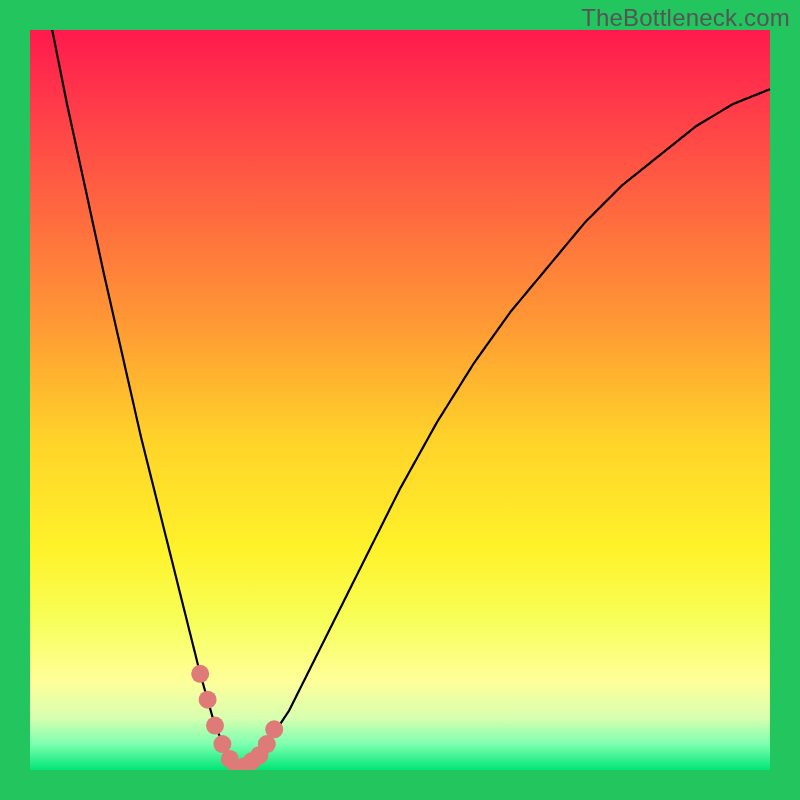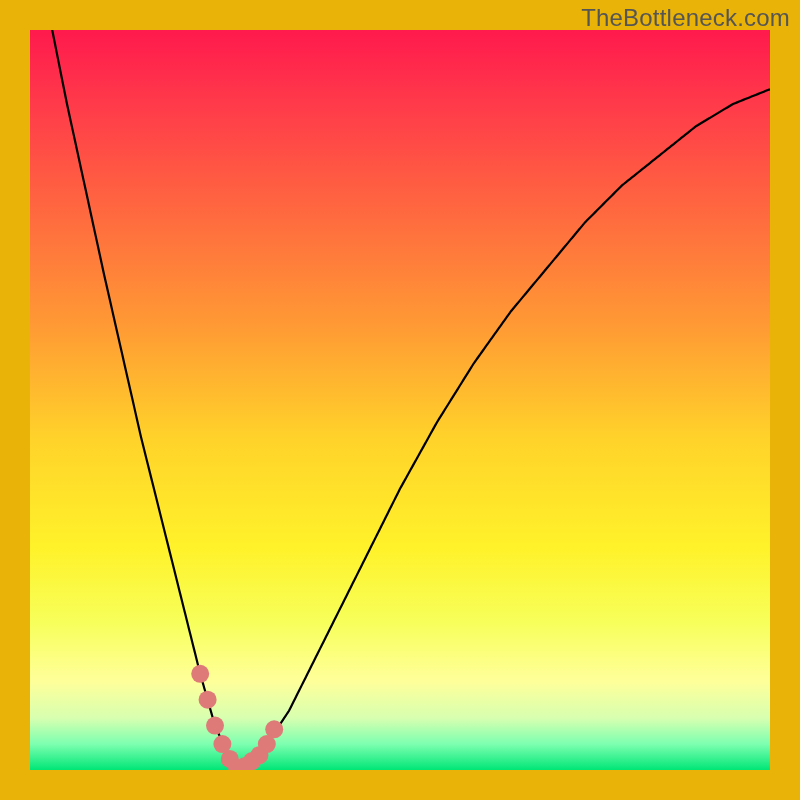--- a/index.html
+++ b/index.html
@@ -8,21 +8,21 @@
     width: 800px;
     height: 800px;
     overflow: hidden;
     background: #000;
     font-family: Arial, Helvetica, sans-serif;
   }
   .frame {
     position: relative;
     width: 800px;
     height: 800px;
-    background: #eab308;
+    background: #22c55e;
   }
   .watermark {
     position: absolute;
     top: 4px;
     right: 10px;
     color: #555;
     font-size: 24px;
     font-weight: 400;
     letter-spacing: 0.2px;
     z-index: 10;

